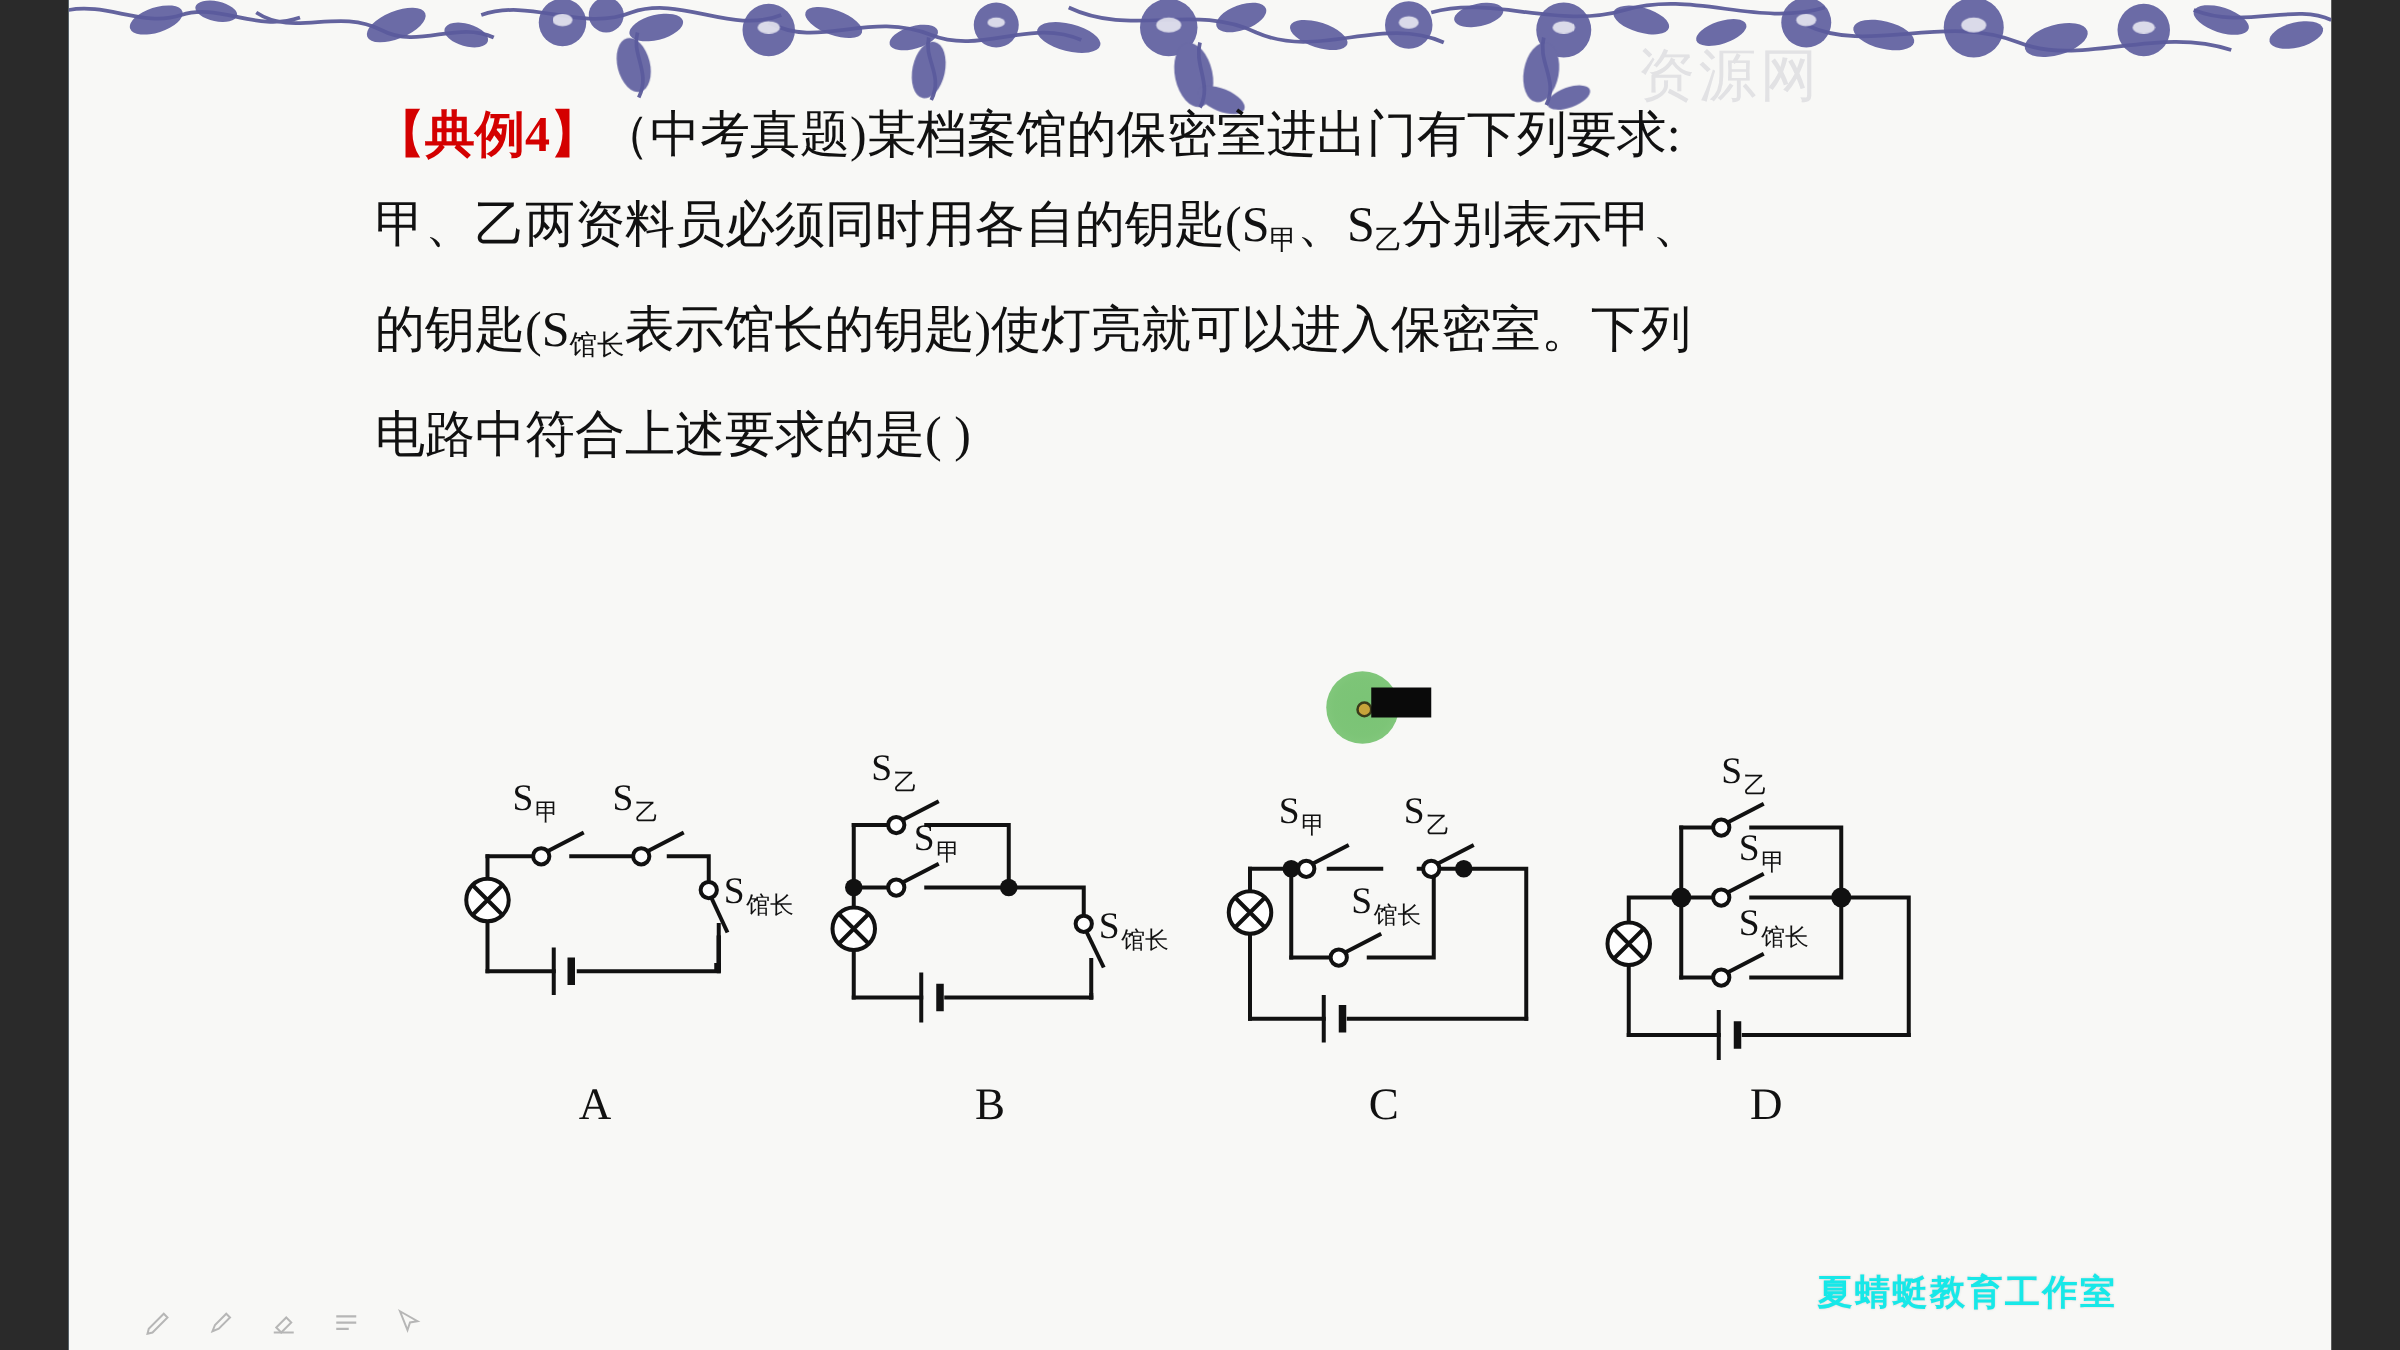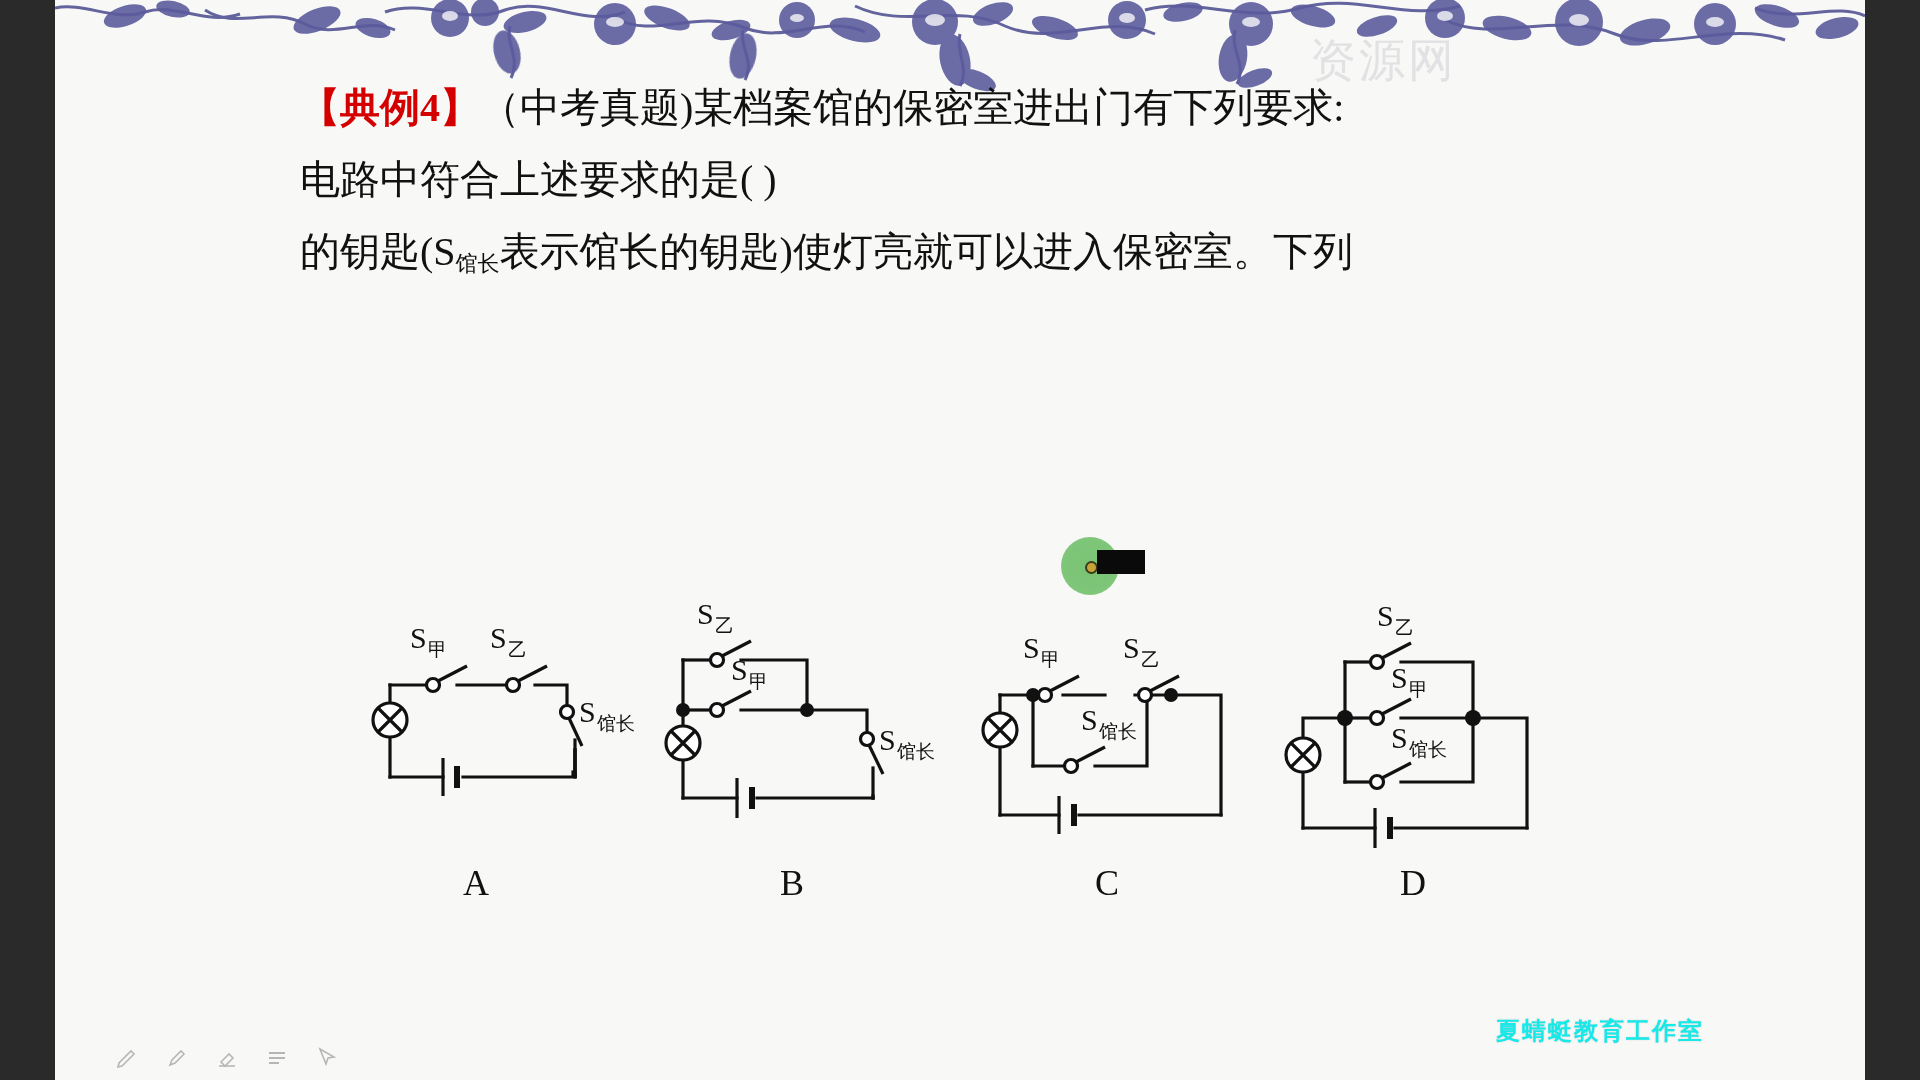--- a/index.html
+++ b/index.html
@@ -43,22 +43,22 @@
   
   .wm-top{
     position:absolute;left:1255px;top:30px;
     font-size:46px;color:#cfcfd6;opacity:.55;
     font-family:"Liberation Serif",serif;
     letter-spacing:3px;
     pointer-events:none;
   }
   
   .wm-bot{
-    position:absolute;left:1441px;top:1015px;
-    font-size:24px;color:#17e8e8;font-weight:bold;
+    position:absolute;left:1399px;top:1015px;
+    font-size:28px;color:#17e8e8;font-weight:bold;
     font-family:Liberation Mono, monospace;
     letter-spacing:2px;
     text-shadow:0 0 2px rgba(0,0,0,.15);
   }
 
   
   .pointer-dot{
     position:absolute;left:1006px;top:537px;width:58px;height:58px;
     border-radius:50%;
     background:radial-gradient(circle at 50% 50%, #6fbf6a 0%, #72c06c 55%, #7ec878 100%);
@@ -162,24 +162,27 @@
         </g>
       </svg>
     </div>
 
     <div class="wm-top">资源网</div>
 
     <div class="qtext">
       <div class="qline">
         <span class="tag">【典例4】</span><span>（中考真题)某档案馆的保密室进出门有下列要求</span><span>:</span>
       </div>
-      <div class="qline">电路中符合上述要求的是(        )</div>
+      <div class="qline">
+        <span>甲、乙两资料员必须同时用各自的钥匙(S</span><span class="sub">甲</span><span>、S</span><span class="sub">乙</span><span>分别表示甲、</span>
+      </div>
       <div class="qline">
         <span>的钥匙(S</span><span class="sub">馆长</span><span>表示馆长的钥匙)使灯亮就可以进入保密室。下列</span>
       </div>
+      <div class="qline">电路中符合上述要求的是(        )</div>
     </div>
 
     <div class="pointer-dot"></div>
     <div class="pointer-core"></div>
     <div class="pointer-bar"></div>
 
     <div class="circuits">
 
       <div class="circuit" style="left:280px;">
         <svg width="300" height="260" viewBox="0 0 300 260">

